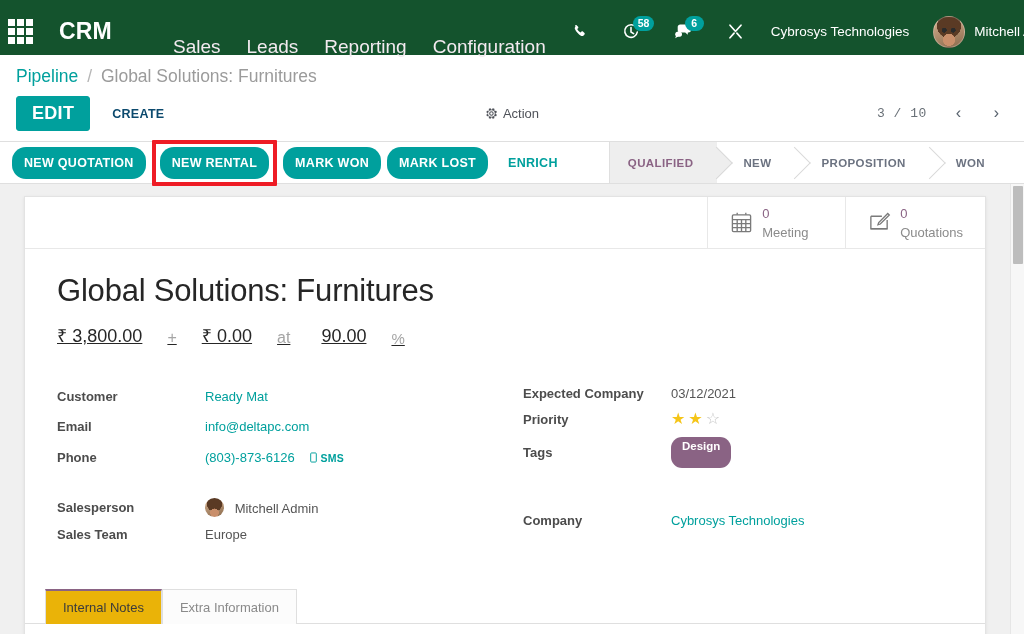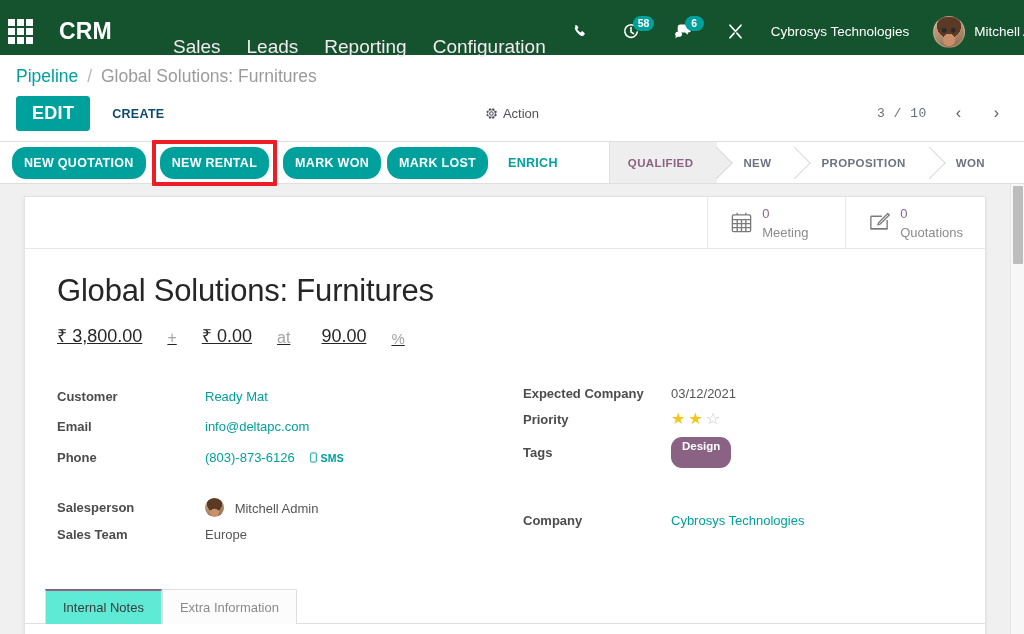--- a/index.html
+++ b/index.html
@@ -384,21 +384,21 @@
     color: #8a8a8a;
     padding: 10px 17px 9px;
     border: 1px solid #dfdfdf;
     border-bottom: none;
     background: #fcfcfc;
     margin-bottom: -1px;
     cursor: pointer;
   }
   .nb-tab.active {
     color: #3b3b3b;
-    background: #5eead4;
+    background: #eab308;
     border-top: 2px solid #8a6384;
     padding-top: 9px;
   }
   .nb-page { height: 70px; background: #fff; }
 
   
   .vscroll {
     position: absolute;
     right: 0; top: 0;
     width: 14px; height: 100%;

